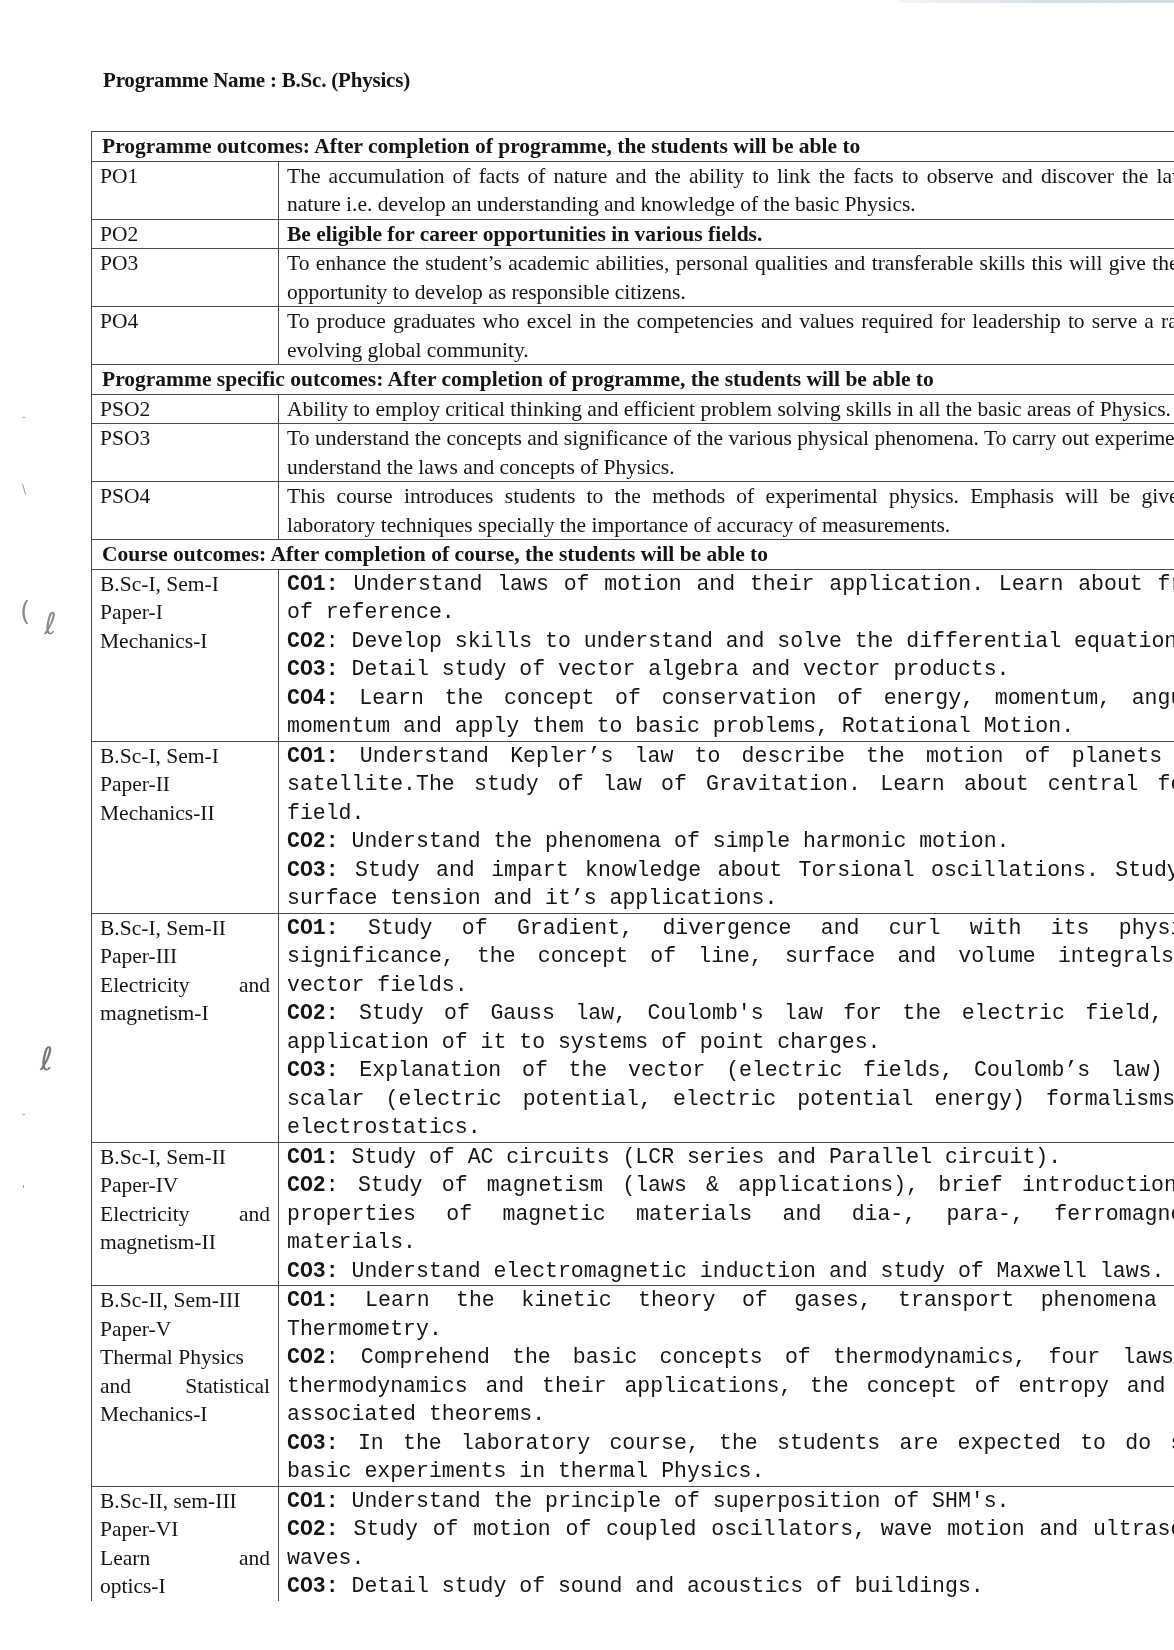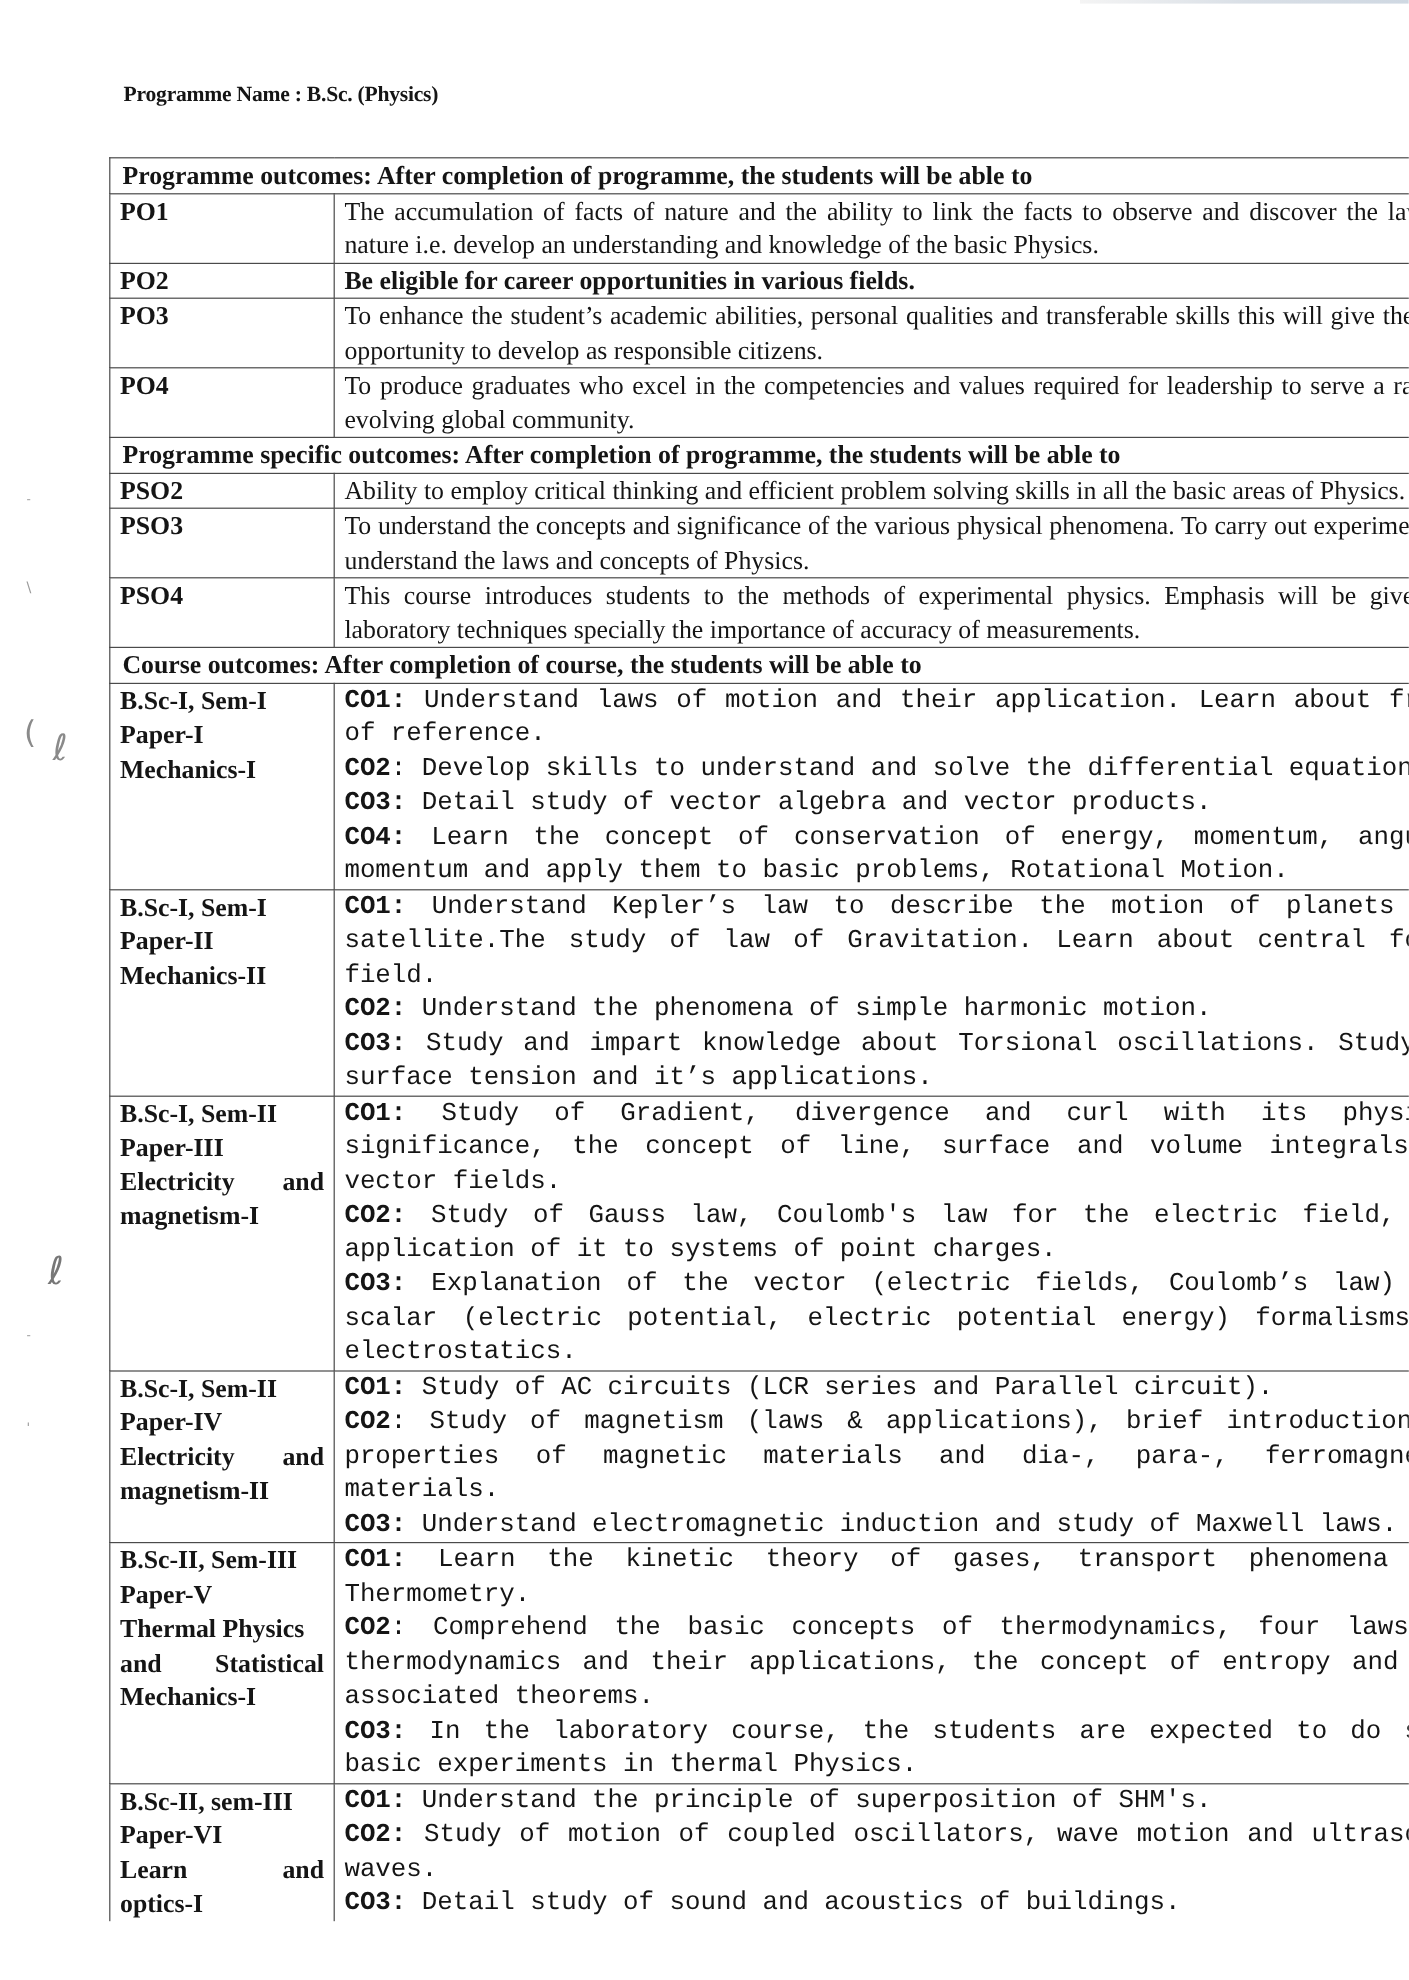--- a/index.html
+++ b/index.html
@@ -20,21 +20,21 @@
       left: 900px;
       top: 0;
       width: 274px;
       height: 3px;
       background: linear-gradient(to right, #f4f4f4, #d9dfe6, #cfd8e2);
     }
     .title {
       position: absolute;
       left: 103px;
       top: 68px;
-      font-size: 18px;
+      font-size: 21px;
       font-weight: bold;
       letter-spacing: -0.2px;
       margin: 0;
     }
     .doc-table {
       position: absolute;
       left: 91px;
       top: 131px;
       width: 1140px;
       border-collapse: collapse;
@@ -50,21 +50,21 @@
     .doc-table tr.last td {
       border-bottom: none;
     }
     .col-label { width: 187px; }
     .col-desc { width: auto; }
     .section-head td {
       font-weight: bold;
       padding-left: 10px;
     }
     .label-cell {
-      font-weight: bold;
+      font-weight: normal;
       text-align: left;
     }
     .desc-cell {
       text-align: justify;
     }
     .desc-cell.bold { font-weight: bold; }
     .line {
       display: block;
       text-align: justify;
       text-align-last: left;

